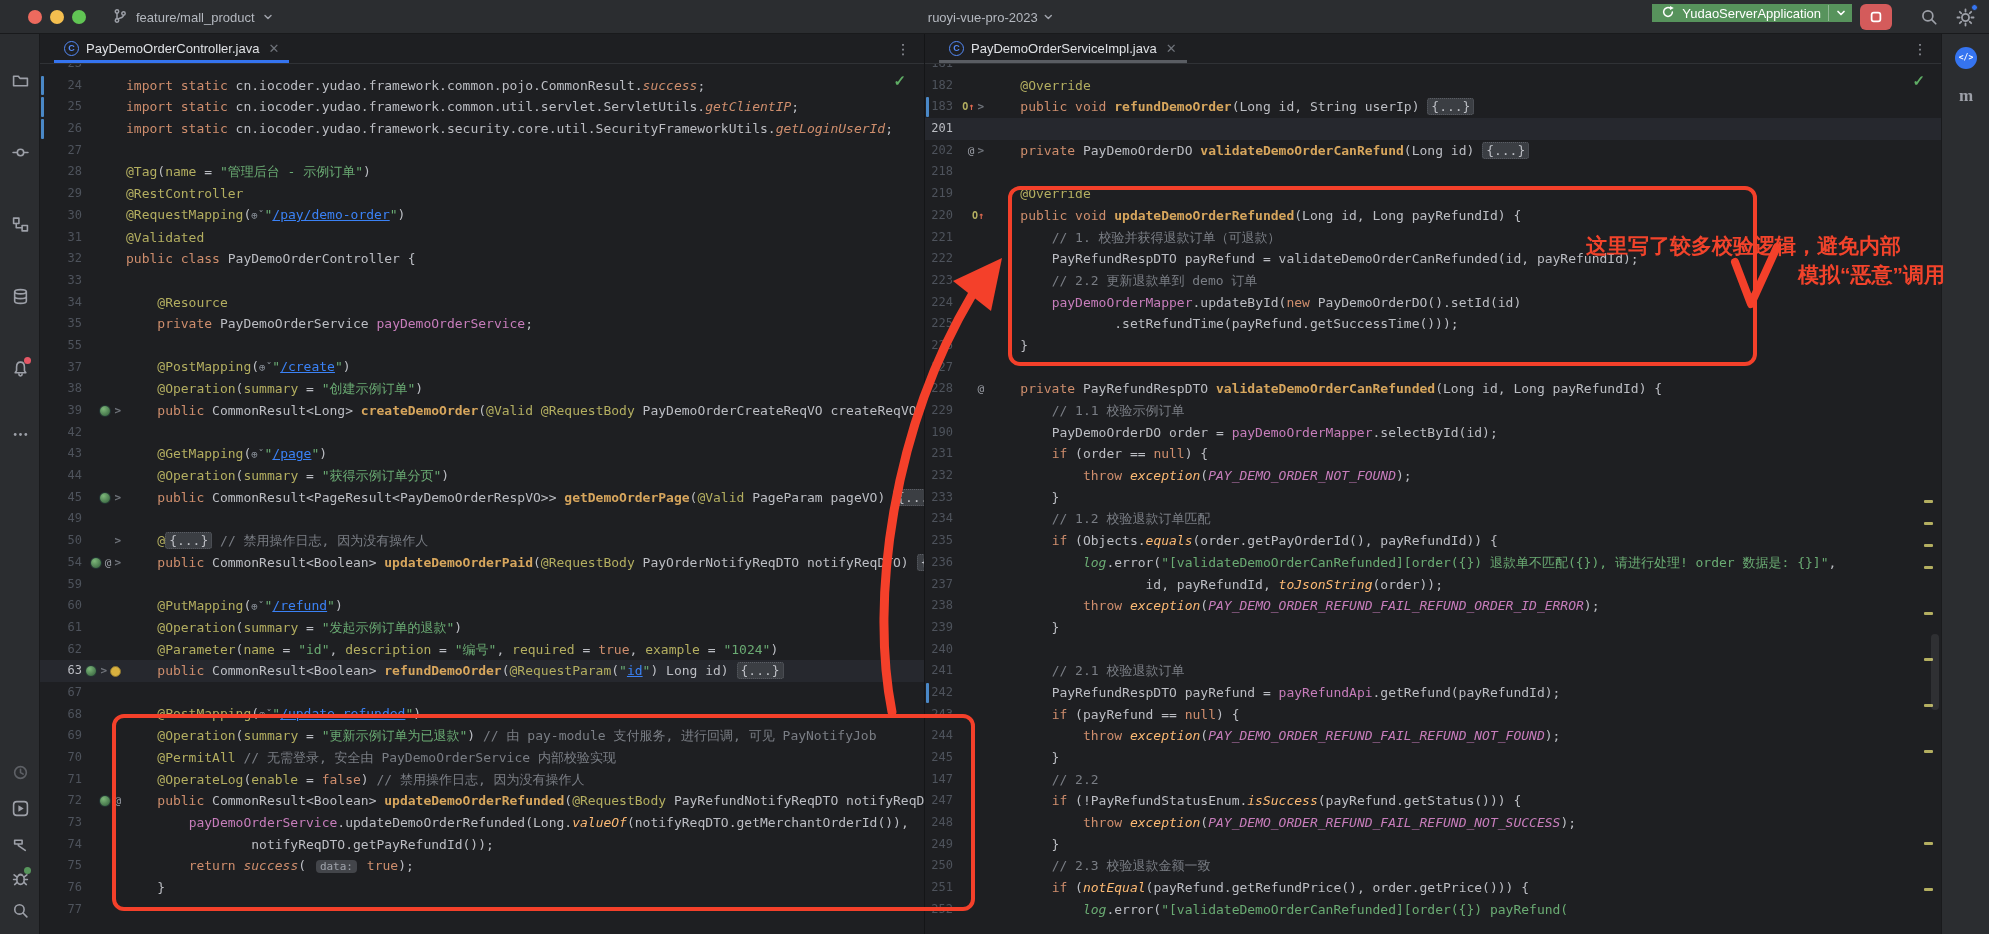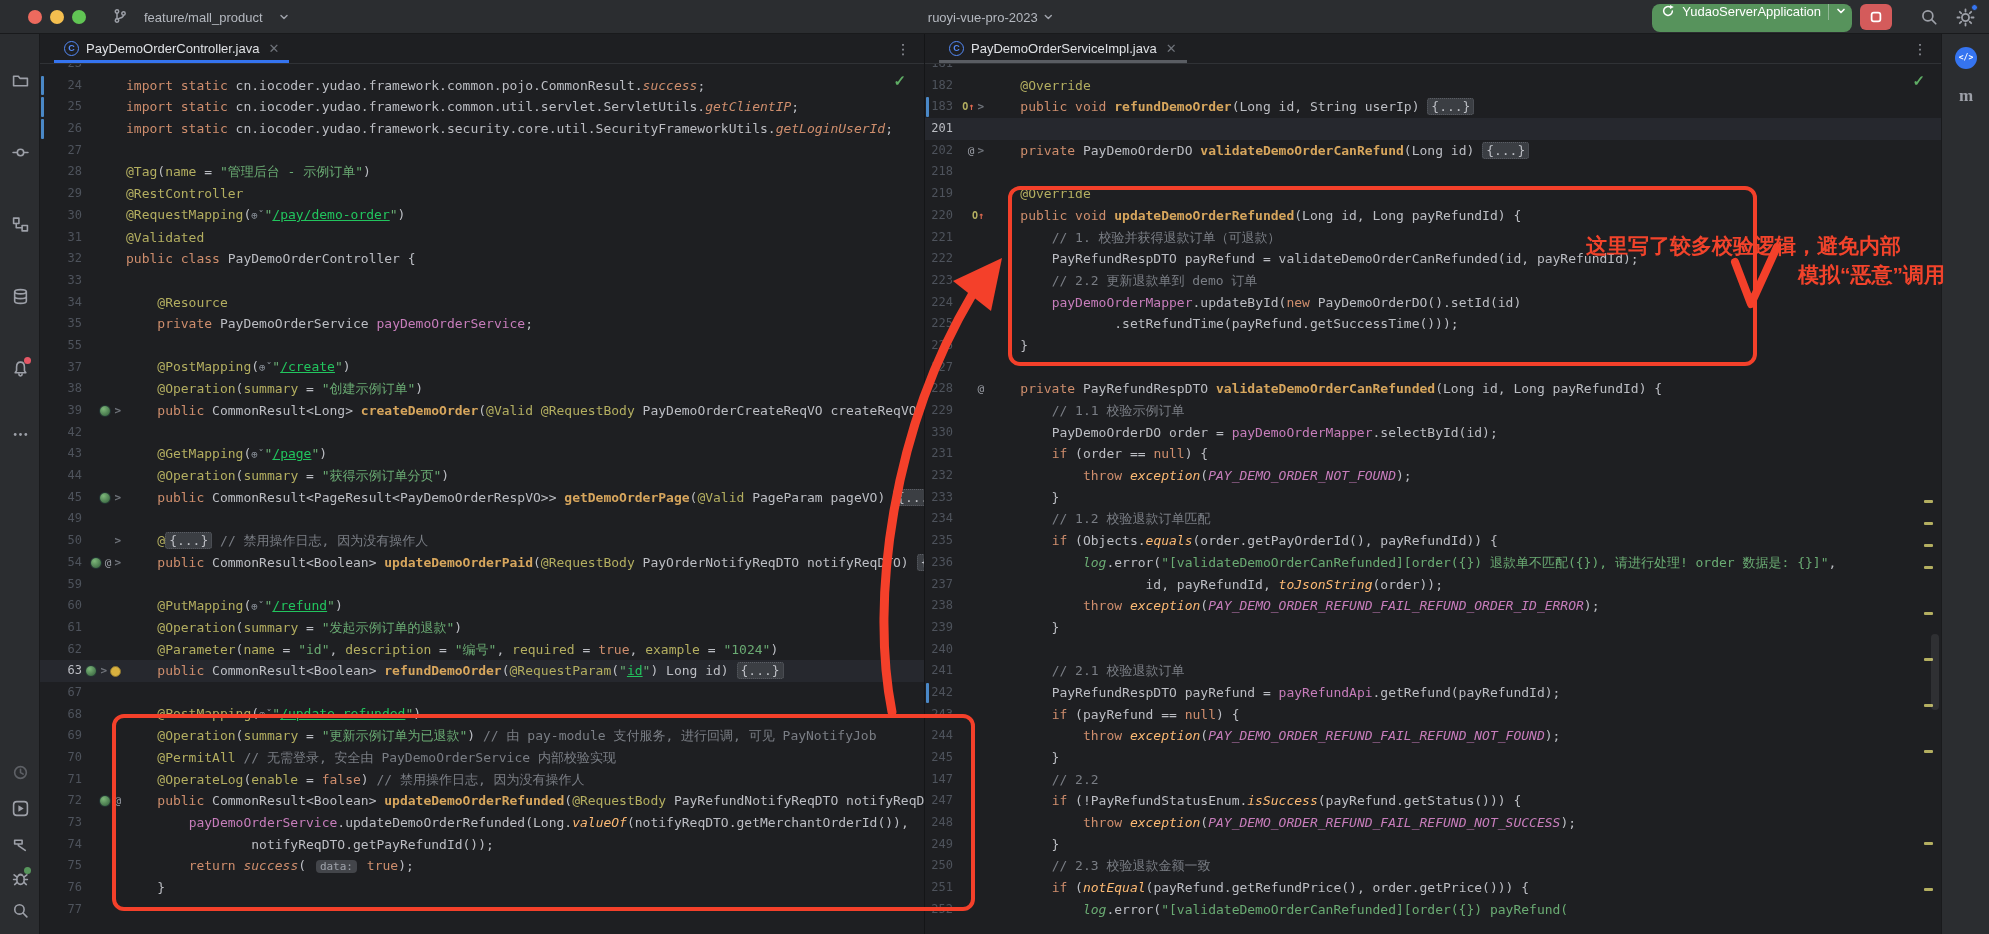--- a/index.html
+++ b/index.html
@@ -8,25 +8,25 @@
          font-family:"Liberation Sans", sans-serif; }
   #app { position:absolute; inset:0; background:#1e1f22; }
 
   
   .titlebar { position:absolute; left:0; top:0; width:1989px; height:34px;
               background:#2b2d30; border-bottom:1px solid #191a1c; }
   .lights { position:absolute; left:28px; top:10px; display:flex; gap:8px; }
   .light { width:14px; height:14px; border-radius:50%; }
   .light.red{background:#ed6a5e}.light.yellow{background:#f5bf4f}.light.green{background:#61c554}
   .branch-widget { position:absolute; left:104px; top:5px; height:24px; display:flex; align-items:center;
-                   gap:16px; color:#b4b8bf; font-size:13px; padding:0 8px; border-radius:5px; }
+                   gap:8px; color:#b4b8bf; font-size:13px; padding:0 8px; border-radius:5px; }
   .proj-widget { position:absolute; left:50%; transform:translateX(-53%); top:5px; height:24px;
                  display:flex; align-items:center; gap:6px; color:#b4b8bf; font-size:13px; }
-  .run-widget { position:absolute; right:137px; top:4px; height:28px; background:#57935c; border-radius:8px;
-                display:flex; color:#fff; font-size:13px; padding:0 6px 0 9px; gap:7px; }
+  .run-widget { position:absolute; right:137px; top:4px; height:18px; background:#57935c; border-radius:0;
+                display:flex; align-items:center; color:#fff; font-size:13px; padding:0 6px 0 9px; gap:7px; }
   .run-widget .vsep { width:1px; height:16px; background:rgba(255,255,255,.35); }
   .stop-btn { position:absolute; right:97px; top:4px; width:32px; height:26px; background:#d45b5b;
               border-radius:6px; display:flex; align-items:center; justify-content:center; }
   .tb-icon { position:absolute; top:6px; width:22px; height:22px; display:flex; align-items:center; justify-content:center; }
   .gear-dot { position:absolute; right:-2px; top:-2px; width:7px; height:7px; border-radius:50%;
               background:#3574f0; border:1px solid #2b2d30; }
   svg.ic { stroke:#9da0a8; fill:none; stroke-width:1.5; stroke-linecap:round; stroke-linejoin:round; }
   svg.ic-w { stroke:#fff; fill:none; stroke-width:1.7; stroke-linecap:round; stroke-linejoin:round; }
 
   
@@ -76,21 +76,21 @@
   .gi-rest { width:12px; height:12px; border-radius:50%;
              background:radial-gradient(circle at 35% 30%, #7db87a, #2f5a38); border:1px solid #233; }
   .gi-ovr { color:#b3ae60; font:700 10px/12px "DejaVu Sans Mono", monospace; }
   .gi-ovr i { font-style:normal; color:#e0694f; }
   .gi-at { color:#9da0a8; font:11px/12px "DejaVu Sans Mono", monospace; }
   .gi-fold { color:#6f737a; font:700 11px/12px "DejaVu Sans Mono", monospace; }
   .gi-bulb { width:11px; height:11px; border-radius:50%; background:#d9b13f; border:1px solid #8a7430; }
 
   
   .tk-k { color:#cf8e6d; } .tk-a { color:#b3ae60; } .tk-s { color:#6aab73; }
-  .tk-u { color:#22c55e; text-decoration:underline; }
+  .tk-u { color:#3b82f6; text-decoration:underline; }
   .tk-c { color:#7a7e85; } .tk-m { color:#d7a65d; font-weight:700; }
   .tk-f { color:#c77dbb; } .tk-ct { color:#c77dbb; font-style:italic; }
   .tk-i { color:#fdba74; font-style:italic; } .tk-si { color:#cf8e6d; font-style:italic; }
   .tk-lg { color:#6aab73; font-style:italic; } .tk-d { color:#bcbec4; }
   .tk-fd { color:#bcbec4; background:#3b3e43; border:1px dotted #5a5d64; border-radius:3px; padding:0 3px; }
   .tk-in { background:#43454a; color:#9fa3ab; border-radius:4px; padding:0 4px; font-size:11px; margin:0 2px; }
   .tk-gl { color:#878d96; font-size:11px; }
 
   .inspect-check { position:absolute; top:38px; color:#5fad65; font-size:15px; font-weight:700; }
   .stripe-mark { position:absolute; right:8px; width:9px; height:3px; border-radius:1px; }
@@ -589,21 +589,21 @@
               <span class="gi gi-at">@</span>
             </span>
             <span class="code"><span class="tk-d">    </span><span class="tk-k">private </span><span class="tk-d">PayRefundRespDTO </span><span class="tk-m">validateDemoOrderCanRefunded</span><span class="tk-d">(Long id, Long payRefundId) {</span></span>
           </div>
           <div class="row">
             <span class="num">229</span>
             <span class="gicons"></span>
             <span class="code"><span class="tk-d">        </span><span class="tk-c">// 1.1 校验示例订单</span></span>
           </div>
           <div class="row">
-            <span class="num">330</span>
+            <span class="num">190</span>
             <span class="gicons"></span>
             <span class="code"><span class="tk-d">        </span><span class="tk-d">PayDemoOrderDO order = </span><span class="tk-f">payDemoOrderMapper</span><span class="tk-d">.selectById(id);</span></span>
           </div>
           <div class="row">
             <span class="num">231</span>
             <span class="gicons"></span>
             <span class="code"><span class="tk-d">        </span><span class="tk-k">if</span><span class="tk-d"> (order == </span><span class="tk-k">null</span><span class="tk-d">) {</span></span>
           </div>
           <div class="row">
             <span class="num">232</span>

